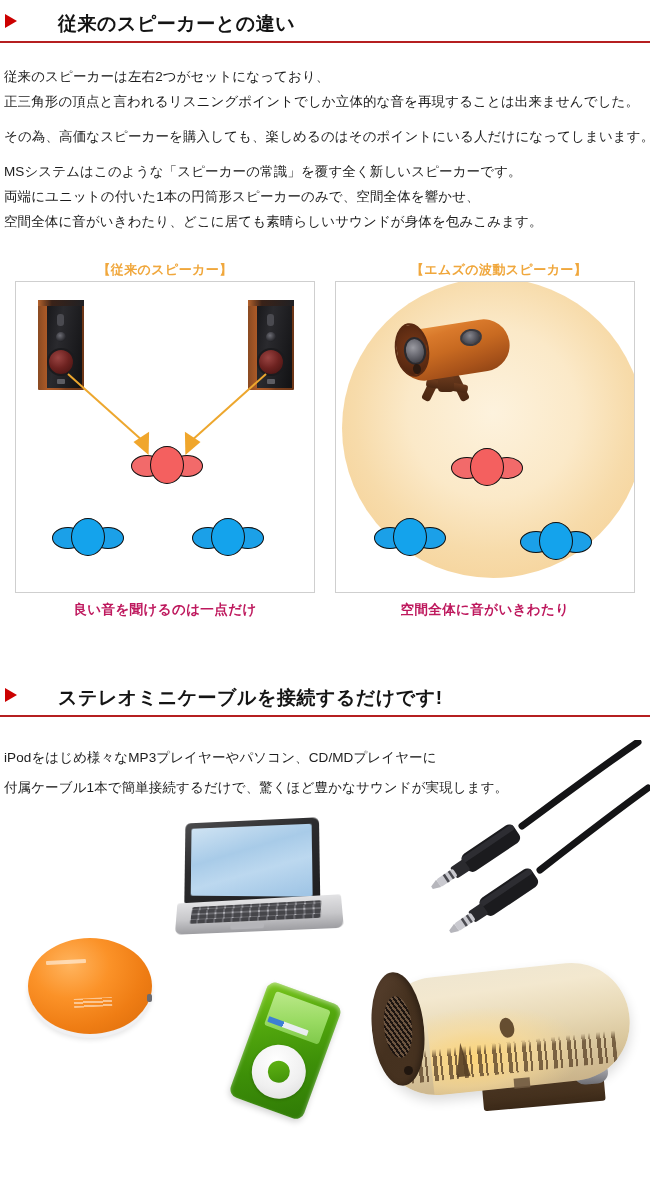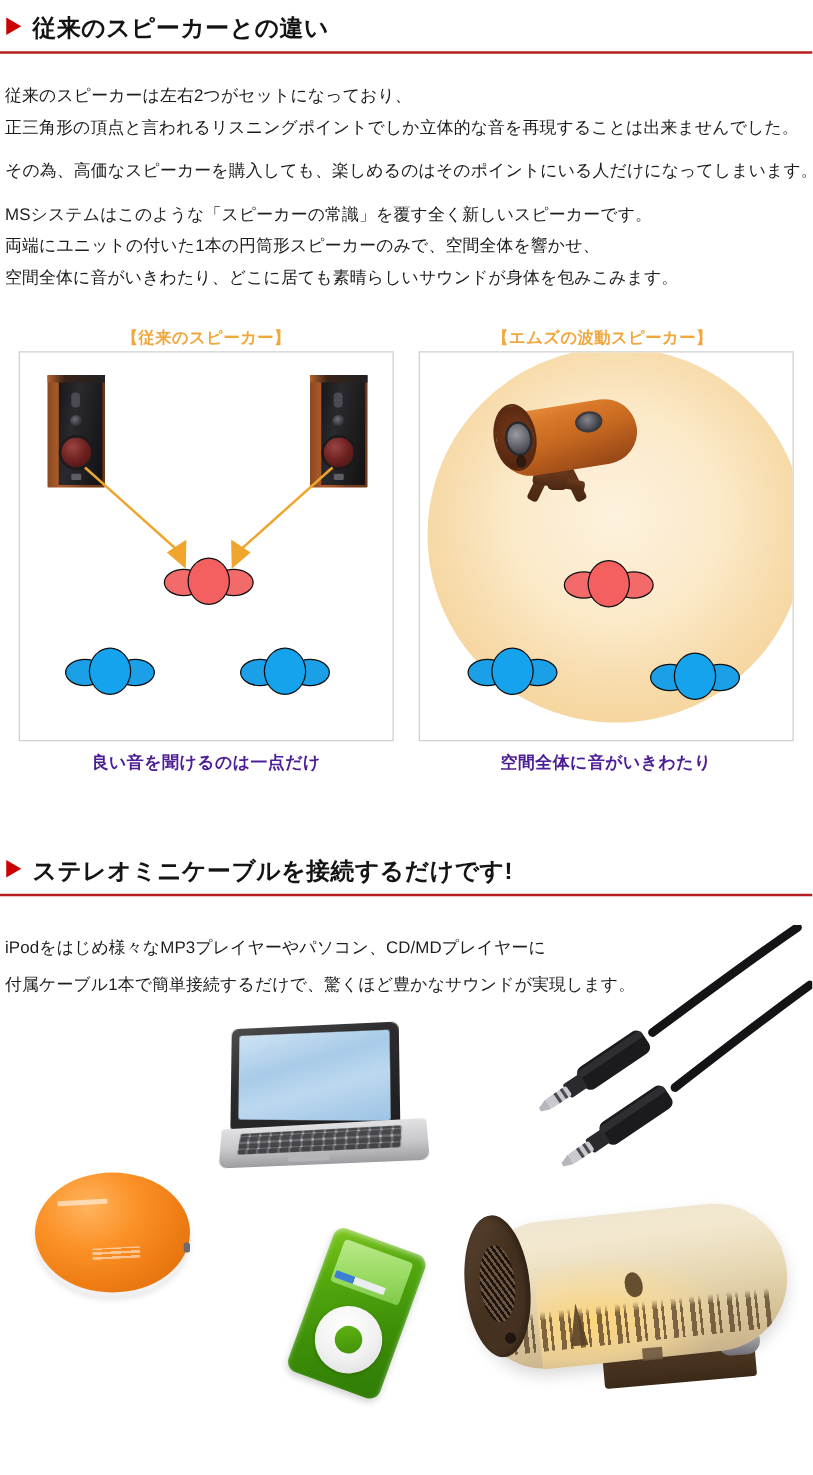--- a/index.html
+++ b/index.html
@@ -38,20 +38,21 @@
     margin-bottom: 7px;
     margin-right: 9px;
     flex: none;
   }
   .head-title {
     font-size: 19px;
     font-weight: bold;
     letter-spacing: 0.5px;
     color: #141414;
     line-height: 1.1;
+    margin-left: 32px;
   }
   .head-rule {
     width: 650px;
     height: 2px;
     background: #b51f20;
     margin-top: 6px;
   }
   .head-kicker {
     font-size: 15.5px;
     font-weight: bold;
@@ -78,21 +79,21 @@
     font-size: 13px;
     font-weight: bold;
     color: #f0a73c;
     text-align: center;
     letter-spacing: 0.4px;
   }
   .cmp-caption {
     position: absolute;
     font-size: 13.5px;
     font-weight: bold;
-    color: #4c1d95;
+    color: #be185d;
     text-align: center;
     letter-spacing: 0.4px;
   }
   .panel {
     position: absolute;
     border: 1px solid #cfcfcf;
     background: #ffffff;
     box-sizing: border-box;
     overflow: hidden;
   }
@@ -494,21 +495,21 @@
   </div>
   <div class="person blue" style="left:176px; top:236px; width:72px; height:40px;">
     <div class="wing l"></div>
       <div class="wing r"></div>
       <div class="head"></div>
   </div>
 </div>
 
 <div class="cmp-caption" style="left:15px; top:601px; width:300px;">良い音を聞けるのは一点だけ</div>
 
-<div class="cmp-title" style="left:332px; top:261px; width:300px;">【エムズの波動スピーカー】</div>
+<div class="cmp-title" style="left:349px; top:261px; width:300px;">【エムズの波動スピーカー】</div>
 
 <div class="panel" style="left:335px; top:281px; width:300px; height:312px;">
 
   <div class="glow"></div>
 
   <div class="cyl" style="left:62px; top:42px; width:130px; height:90px;">
     <div class="stand-a"></div>
       <div class="stand-b"></div>
     <div class="stand-c"></div>
       <div class="stand-d"></div>

